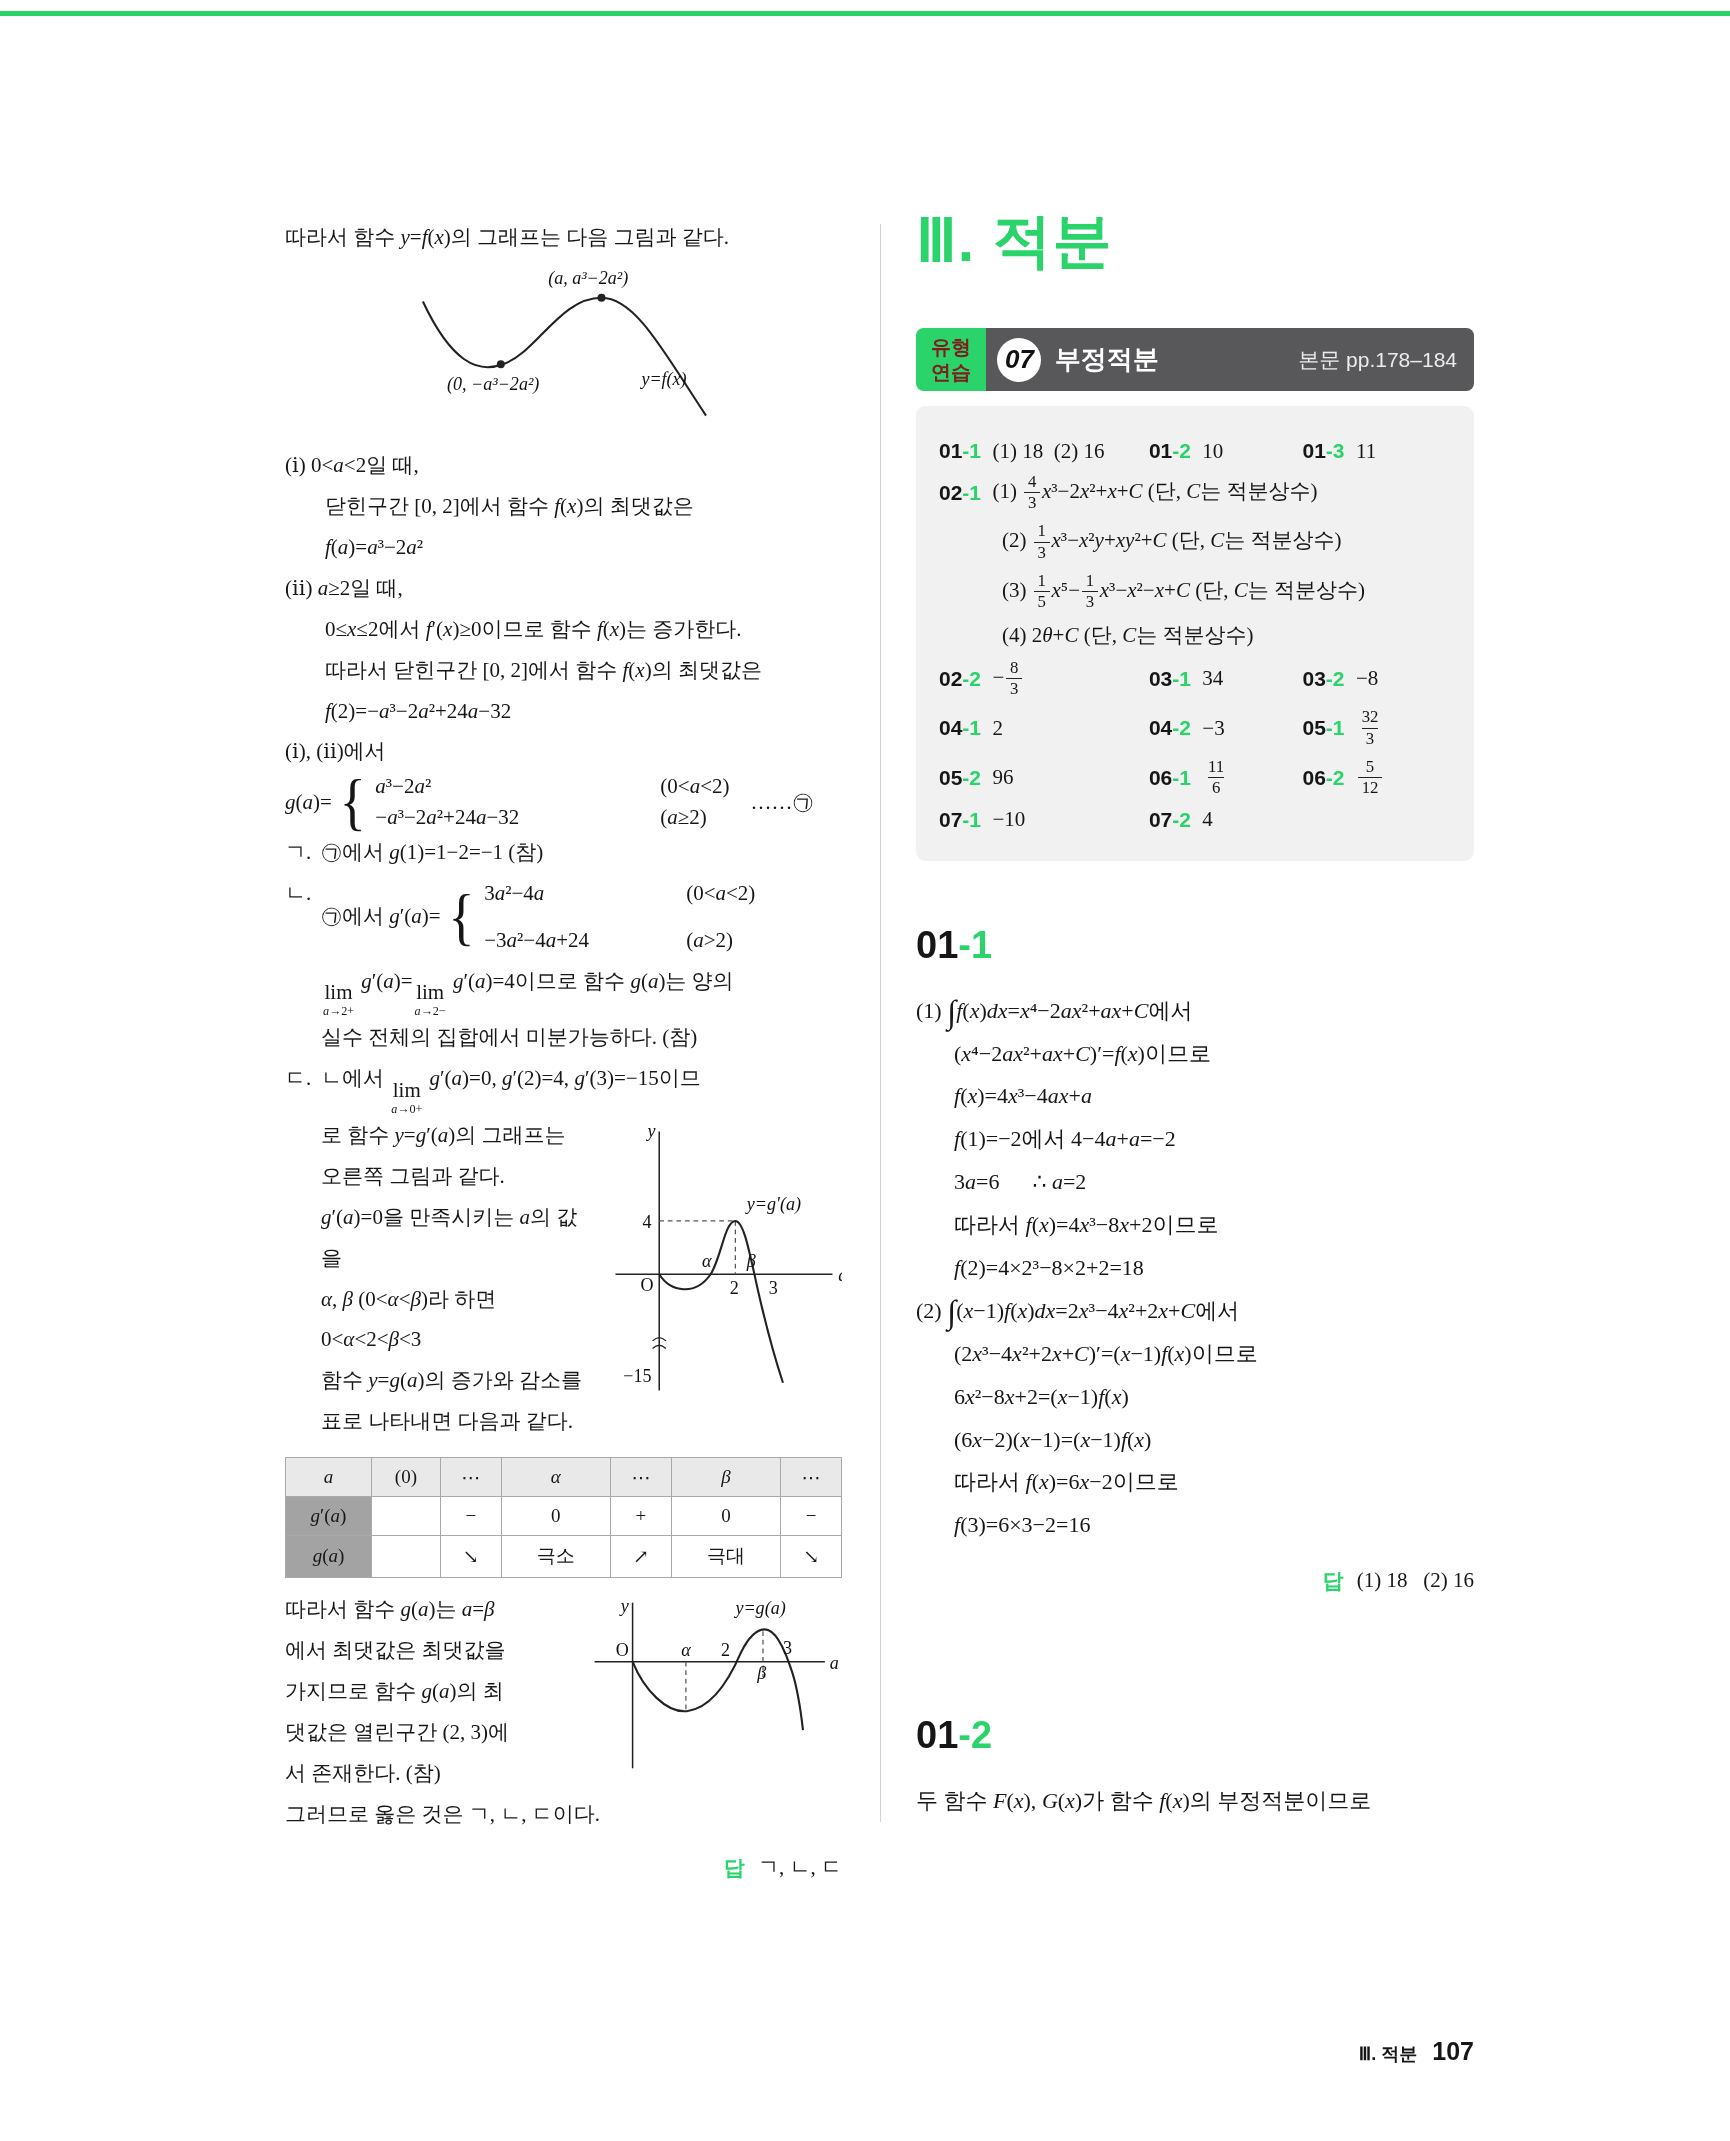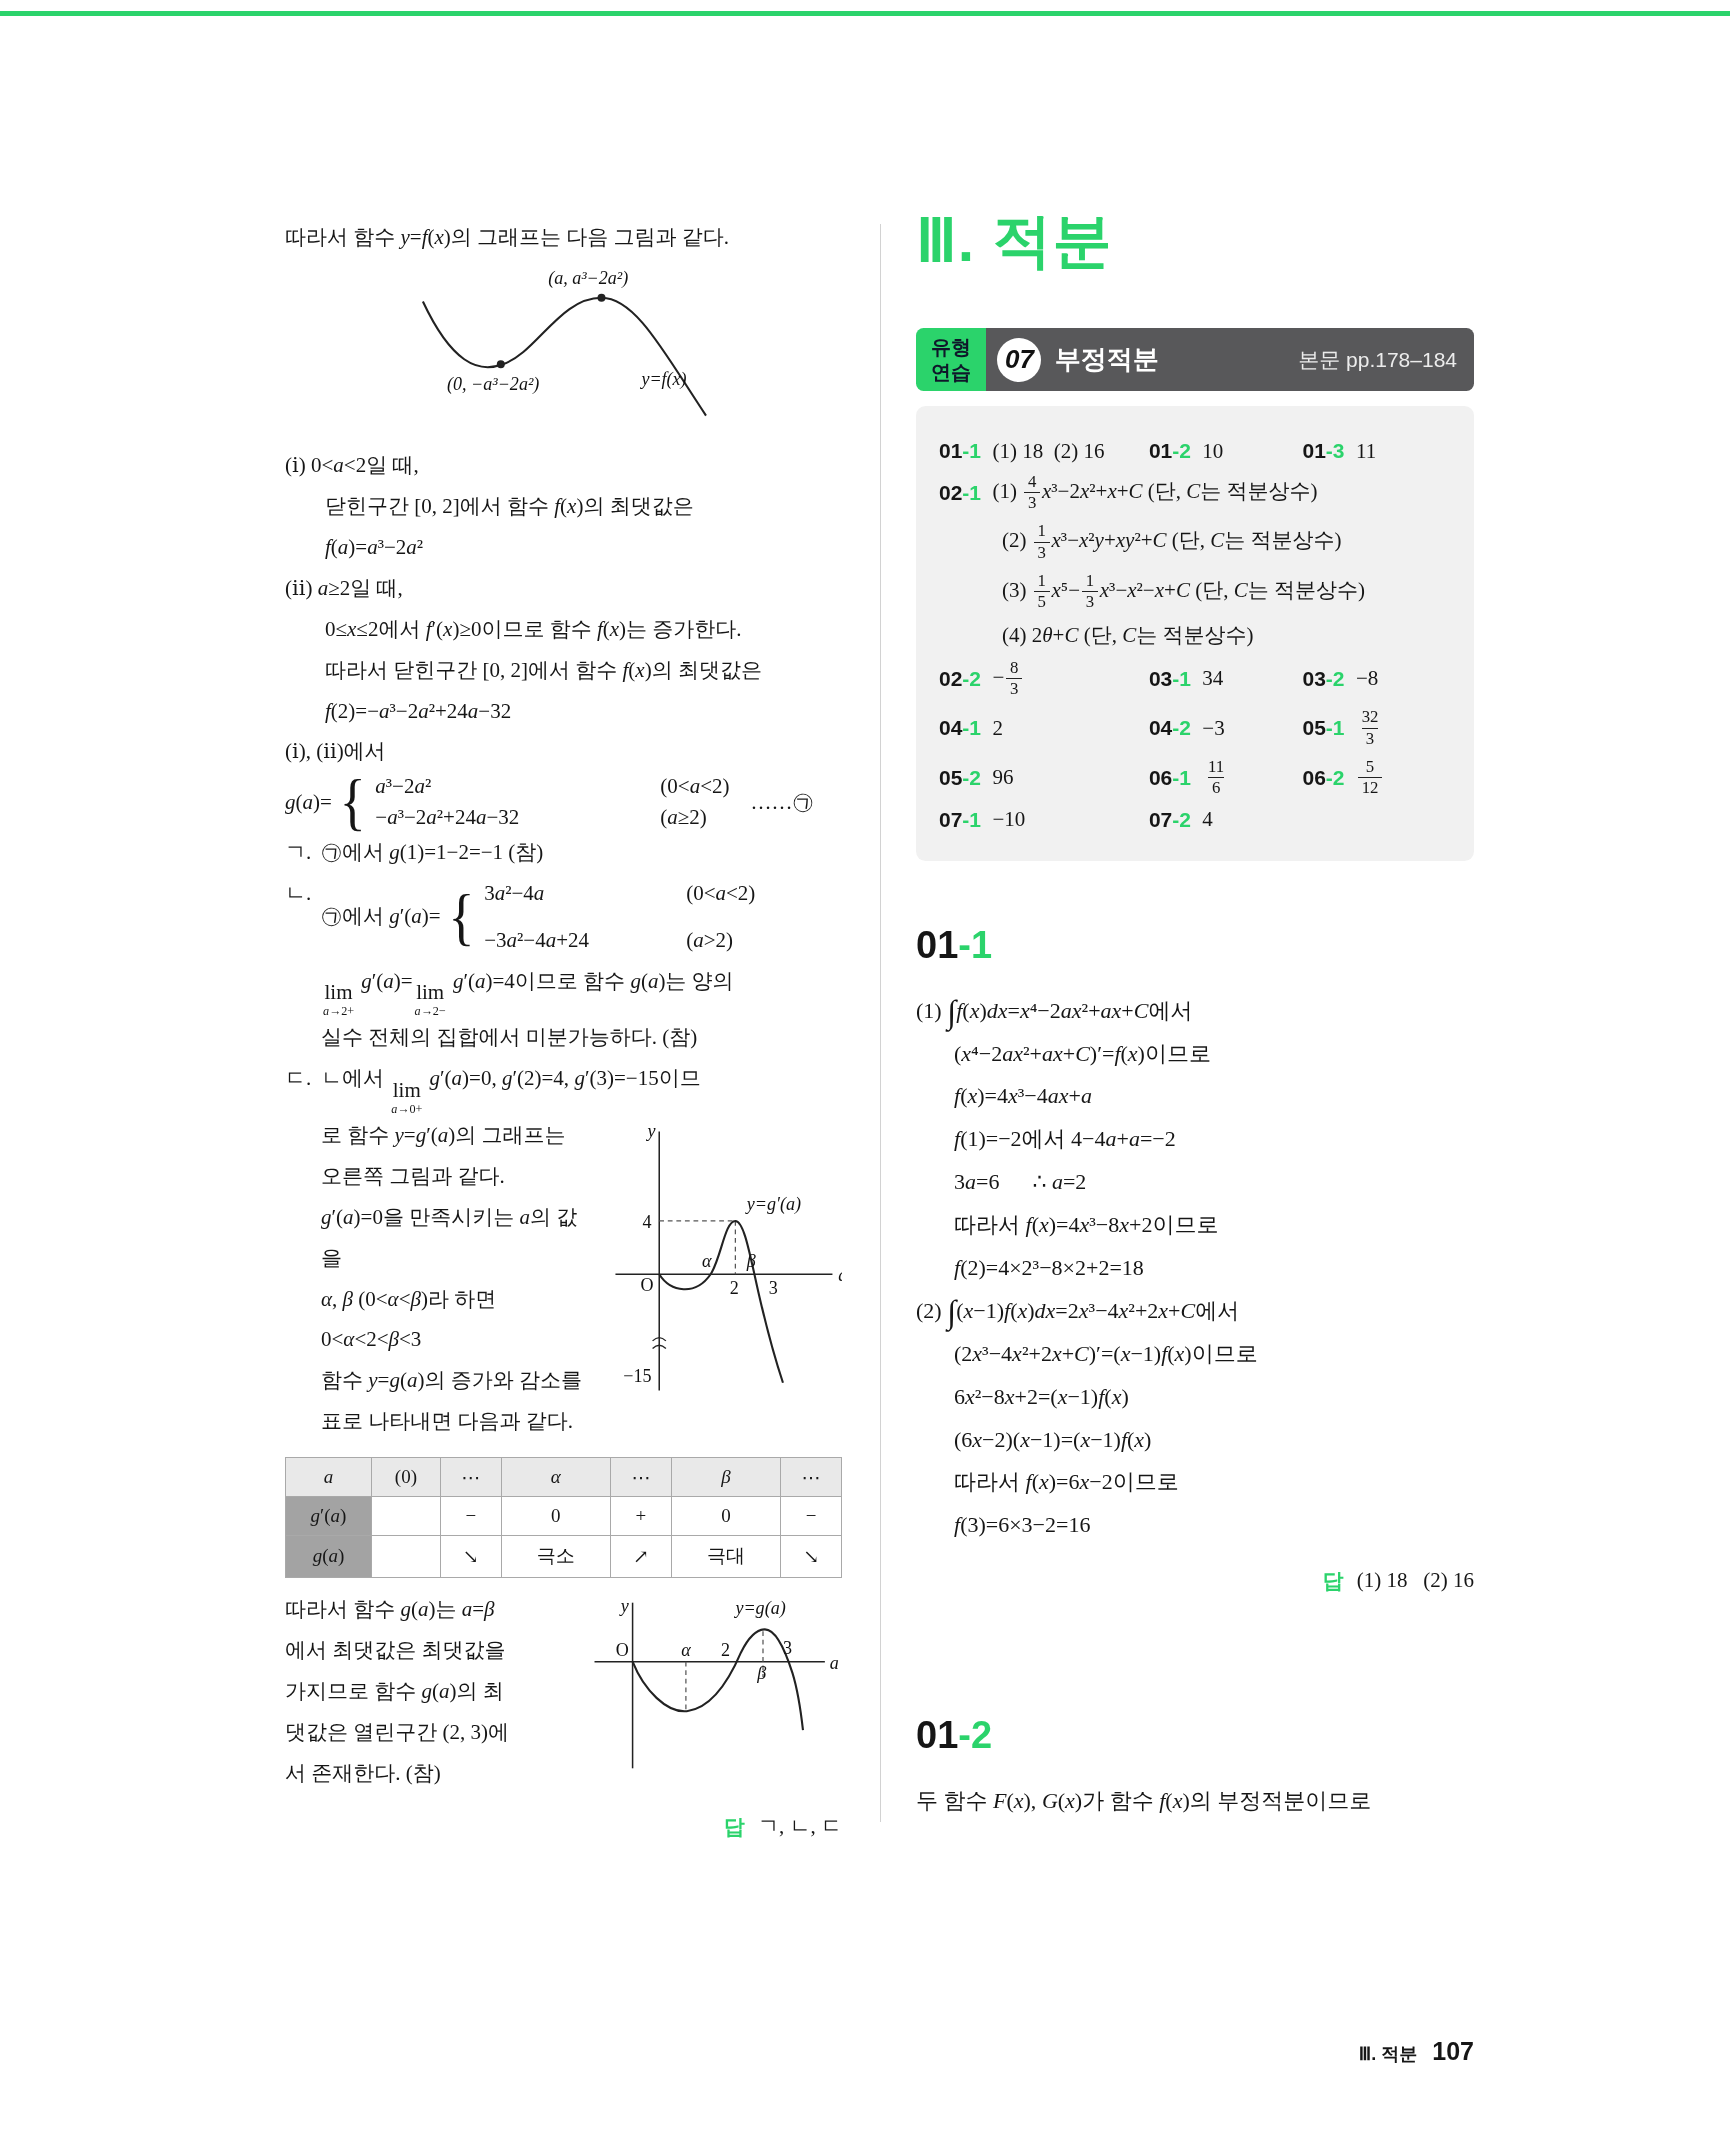--- a/index.html
+++ b/index.html
@@ -29,21 +29,21 @@
 .ptag{margin-left:21px}
 .vtable{width:100%;border-collapse:collapse;text-align:center;font-size:19px;margin:15px 0 11.4px;clear:both;border-top:1.9px solid #4a4a4a;border-bottom:1.9px solid #4a4a4a}
 .vtable th,.vtable td{border:1px solid #a9a9a9;padding:7.6px 1.9px;font-weight:normal}
 .vtable tr:first-child th{background:#e9e9e9}
 .vtable .rl{background:#a3a3a3;width:86px}
 .ansline{display:flex;justify-content:flex-end;gap:13.3px;margin-top:13.3px;line-height:1.9}
 .ansline .anstext{white-space:pre}
 .ansbadge{color:var(--green);font-family:"Liberation Sans",sans-serif;font-weight:bold}
 .chapter{color:var(--green);font-family:"Liberation Sans",sans-serif;font-weight:800;font-size:59px;letter-spacing:1px;margin-bottom:46px}
 .typebar{display:flex;height:63px}
-.badge{width:70px;background:var(--green);color:#0f172a;font-family:"Liberation Sans",sans-serif;font-weight:bold;font-size:20px;line-height:1.25;display:flex;flex-direction:column;align-items:center;justify-content:center;border-radius:7.6px 0 0 7.6px}
+.badge{width:70px;background:var(--green);color:#7f1d1d;font-family:"Liberation Sans",sans-serif;font-weight:bold;font-size:20px;line-height:1.25;display:flex;flex-direction:column;align-items:center;justify-content:center;border-radius:7.6px 0 0 7.6px}
 .bar{flex:1;background:var(--gray);border-radius:0 7.6px 7.6px 0;display:flex;align-items:center;gap:13.3px;padding:0 17px 0 11.4px}
 .barnum{flex:0 0 44px;width:44px;height:44px;border-radius:50%;background:#fff;color:#111;display:flex;align-items:center;justify-content:center;font-family:"Liberation Sans",sans-serif;font-weight:800;font-style:italic;font-size:26px}
 .bartitle{color:#fff;font-family:"Liberation Sans",sans-serif;font-weight:bold;font-size:26px}
 .barref{margin-left:auto;color:#ececec;font-family:"Liberation Sans",sans-serif;font-size:21px}
 .abox{background:var(--box);border-radius:9.5px;margin-top:15px;padding:23px 23px 19px;font-size:21px}
 .arow{display:grid;grid-template-columns:41% 30% 29%;align-items:center;margin:9.5px 0}
 .arow.full{display:block}
 .arow.cont{display:block;padding-left:63px}
 .aitem{display:flex;align-items:center;gap:11.4px;white-space:nowrap}
 .aval{white-space:pre}
@@ -208,20 +208,21 @@
         <text x="181" y="88" class="svtxt svit">β</text>
         <text x="208" y="62" class="svtxt">3</text>
         <text x="158" y="20" class="svtxt svit">y=g(a)</text>
       </svg>
     </div>
     <div class="line">따라서 함수 <i>g</i>(<i>a</i>)는 <i>a</i>=<i>β</i></div>
     <div class="line">에서 최댓값은 최댓값을</div>
     <div class="line">가지므로 함수 <i>g</i>(<i>a</i>)의 최</div>
     <div class="line">댓값은 열린구간 (2, 3)에</div>
     <div class="line">서 존재한다. (참)</div>
+    <div class="line clear">그러므로 옳은 것은 ㄱ, ㄴ, ㄷ이다.</div>
   </div>
 
   <div class="ansline">
     <span class="ansbadge">답</span>
     <span class="anstext">ㄱ, ㄴ, ㄷ</span>
   </div>
 </div>
 
 <div class="col-right">
   <h1 class="chapter">Ⅲ. 적분</h1>

